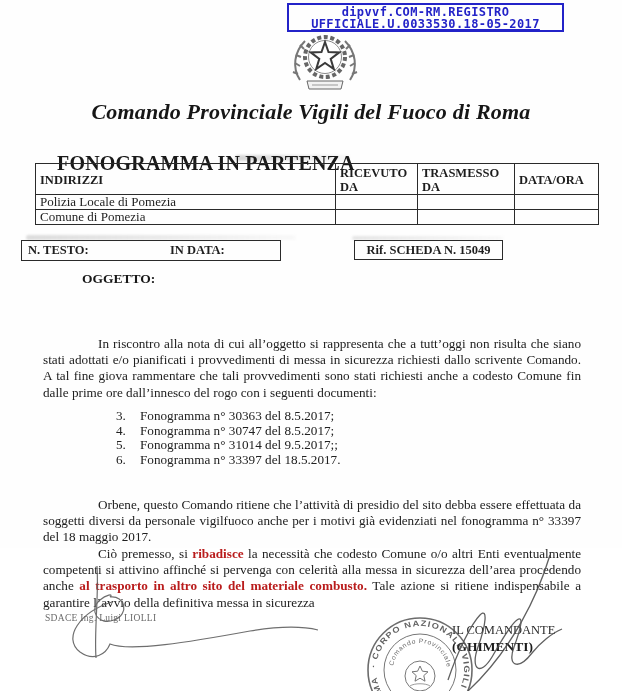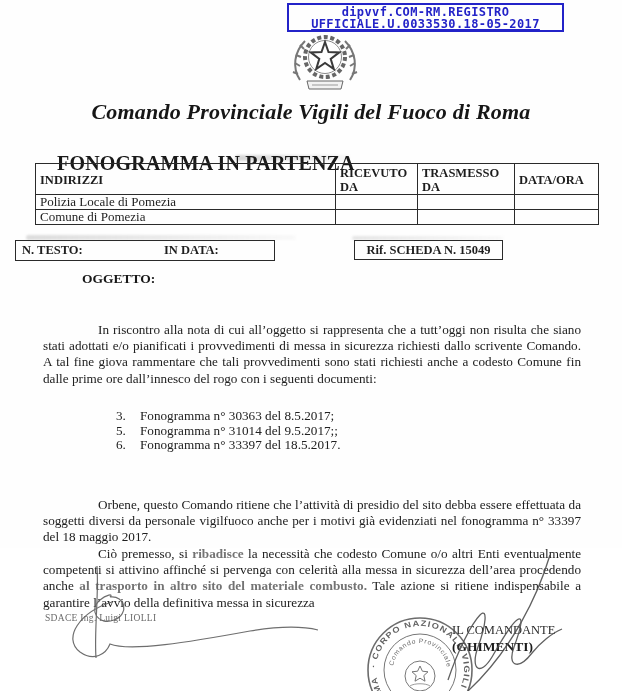--- a/index.html
+++ b/index.html
@@ -38,21 +38,21 @@
   table.recipients th,table.recipients td{
     border:1.2px solid #2a2a2a;padding:0 4px;
   }
   table.recipients th{font-size:12.5px;font-weight:bold;text-align:left;line-height:14px;padding-top:2px;}
   table.recipients thead tr{height:31px;}
   table.recipients tbody tr{height:15px;}
   table.recipients td{font-size:13px;line-height:14px;}
   .cw0{width:291px;} .cw1{width:73px;} .cw2{width:88px;} .cw3{width:75px;}
 
   .ref-left{
-    position:absolute;left:15px;top:240px;width:258px;height:19px;
+    position:absolute;left:21px;top:240px;width:258px;height:19px;
     border:1.6px solid #2a2a2a;font-weight:bold;font-size:12.5px;line-height:19px;
   }
   .ref-left .ntesto{position:absolute;left:6px;top:0;}
   .ref-left .indata{position:absolute;left:148px;top:0;}
   .ref-right{
     position:absolute;left:354px;top:240px;width:147px;height:18px;
     border:1.6px solid #2a2a2a;font-weight:bold;font-size:12.5px;
     line-height:18px;text-align:center;
   }
 
@@ -61,24 +61,24 @@
     font-weight:bold;font-size:13.5px;line-height:16.5px;color:#181818;
   }
   .subject .subj-label{width:68px;flex:0 0 68px;}
   .subject .subj-lines{margin-left:2px;}
 
   .body-par{
     position:absolute;left:43px;width:538px;margin:0;
     font-size:13.2px;line-height:16.2px;text-align:justify;text-indent:55px;
     color:#202020;
   }
-  .p1{top:322px;font-family:Liberation Serif, serif;}
+  .p1{top:336px;font-family:Liberation Serif, serif;}
   .p2{top:497px;}
   .p3{top:546px;}
-  .body-par b{color:#737373;}
+  .body-par b{color:#b91c1c;}
 
   .doclist{position:absolute;left:116px;top:409px;font-size:13.2px;line-height:14.6px;color:#202020;}
   .doclist .num{display:inline-block;width:24px;}
 
   .sig-left-label{
     position:absolute;left:45px;top:613px;font-size:9.5px;color:#6a6a6a;
     letter-spacing:0.3px;
   }
   .cmd-role{position:absolute;left:452px;top:623px;font-size:12.5px;color:#2b2b2b;}
   .cmd-name{position:absolute;left:452px;top:639px;font-size:13.5px;font-weight:bold;color:#1c1c1c;}
@@ -158,20 +158,21 @@
   <div class="ref-right">Rif. SCHEDA N. 15049</div>
 
   <div class="subject">
     <span class="subj-label">OGGETTO:</span>
   </div>
 
   <p class="body-par p1">In riscontro alla nota di cui all’oggetto si rappresenta che a tutt’oggi non risulta che siano stati adottati e/o pianificati i provvedimenti di messa in sicurezza richiesti dallo scrivente Comando. A tal fine giova rammentare che tali provvedimenti sono stati richiesti anche a codesto Comune fin dalle prime ore dall’innesco del rogo con i seguenti documenti:</p>
 
   <div class="doclist">
     <div><span class="num">3.</span><span>Fonogramma n° 30363 del 8.5.2017;</span></div>
+    <div><span class="num">4.</span><span>Fonogramma n° 30747 del 8.5.2017;</span></div>
     <div><span class="num">5.</span><span>Fonogramma n° 31014 del 9.5.2017;;</span></div>
     <div><span class="num">6.</span><span>Fonogramma n° 33397 del 18.5.2017.</span></div>
   </div>
 
   <p class="body-par p2">Orbene, questo Comando ritiene che l’attività di presidio del sito debba essere effettuata da soggetti diversi da personale vigilfuoco anche per i motivi già evidenziati nel fonogramma n° 33397 del 18 maggio 2017.</p>
 
   <p class="body-par p3"><span>Ciò premesso, si </span><b>ribadisce</b><span> la necessità che codesto Comune o/o altri Enti eventualmente competenti si attivino affinché si pervenga con celerità alla messa in sicurezza dell’area procedendo anche </span><b>al trasporto in altro sito del materiale combusto.</b><span> Tale azione si ritiene indispensabile a garantire l’avvio della definitiva messa in sicurezza</span></p>
 
   <div class="sig-left-label">SDACE Ing. Luigi LIOLLI</div>
   <div class="cmd-role">IL COMANDANTE</div>

